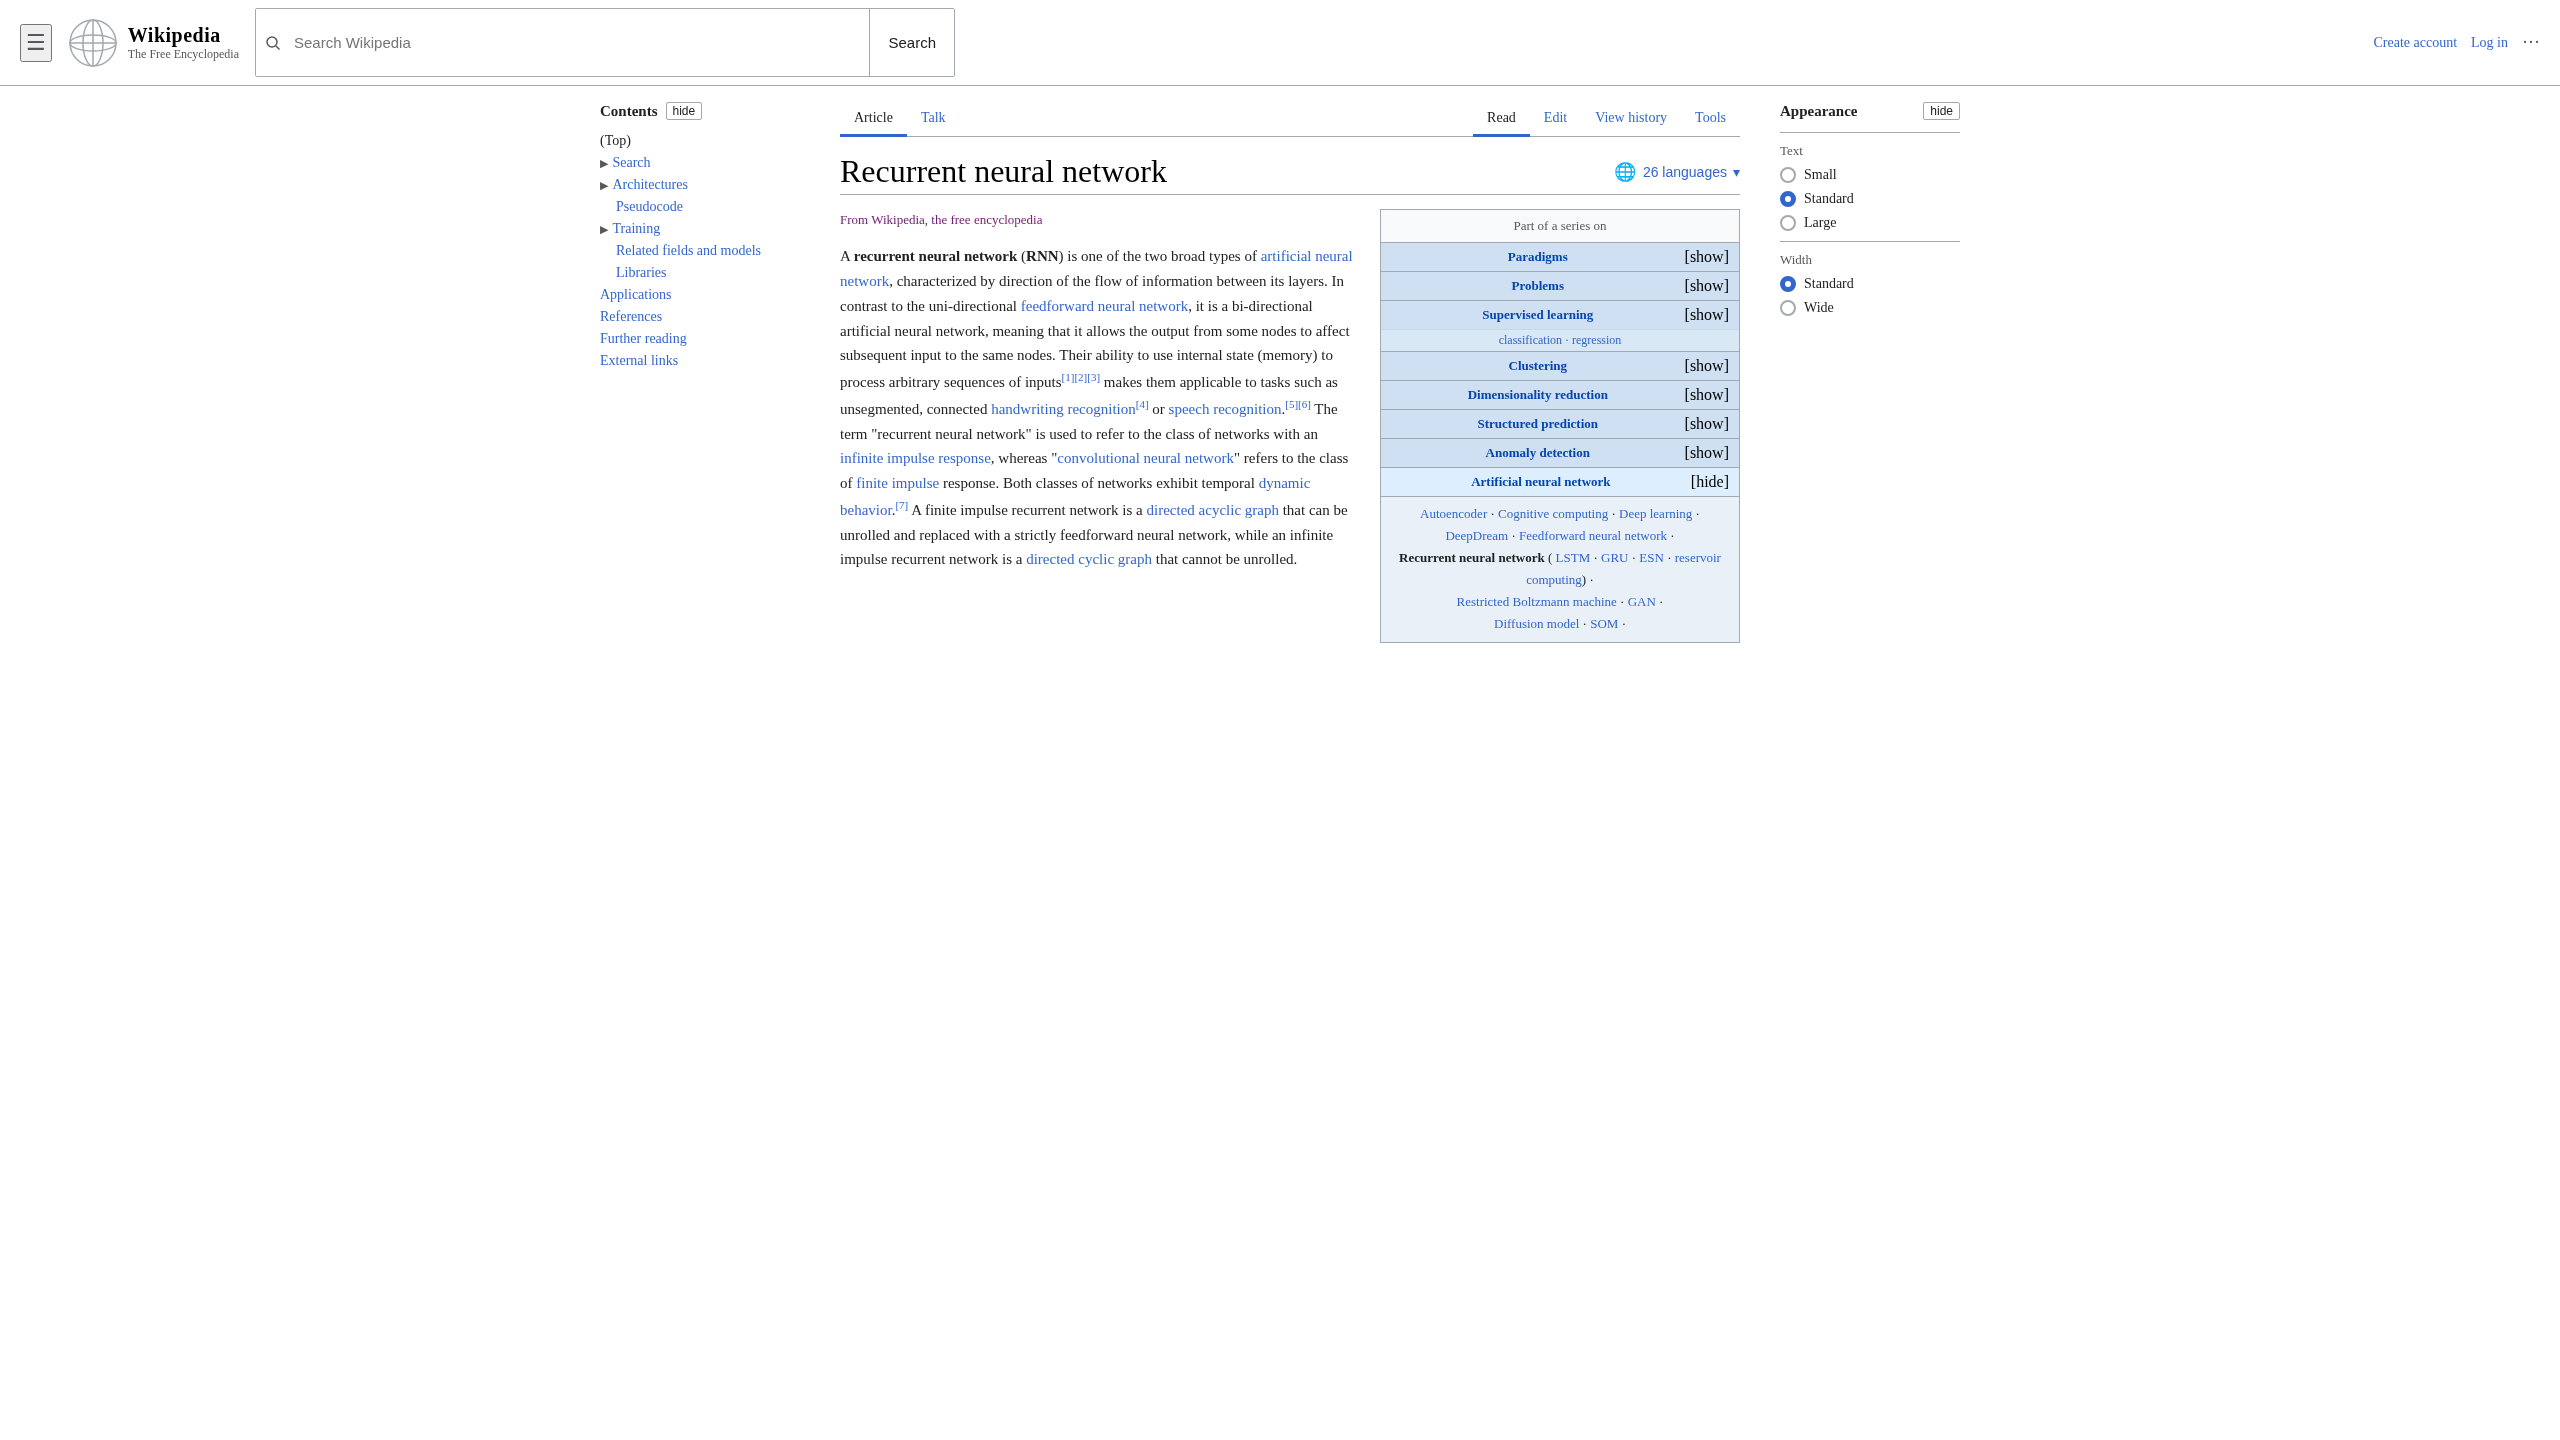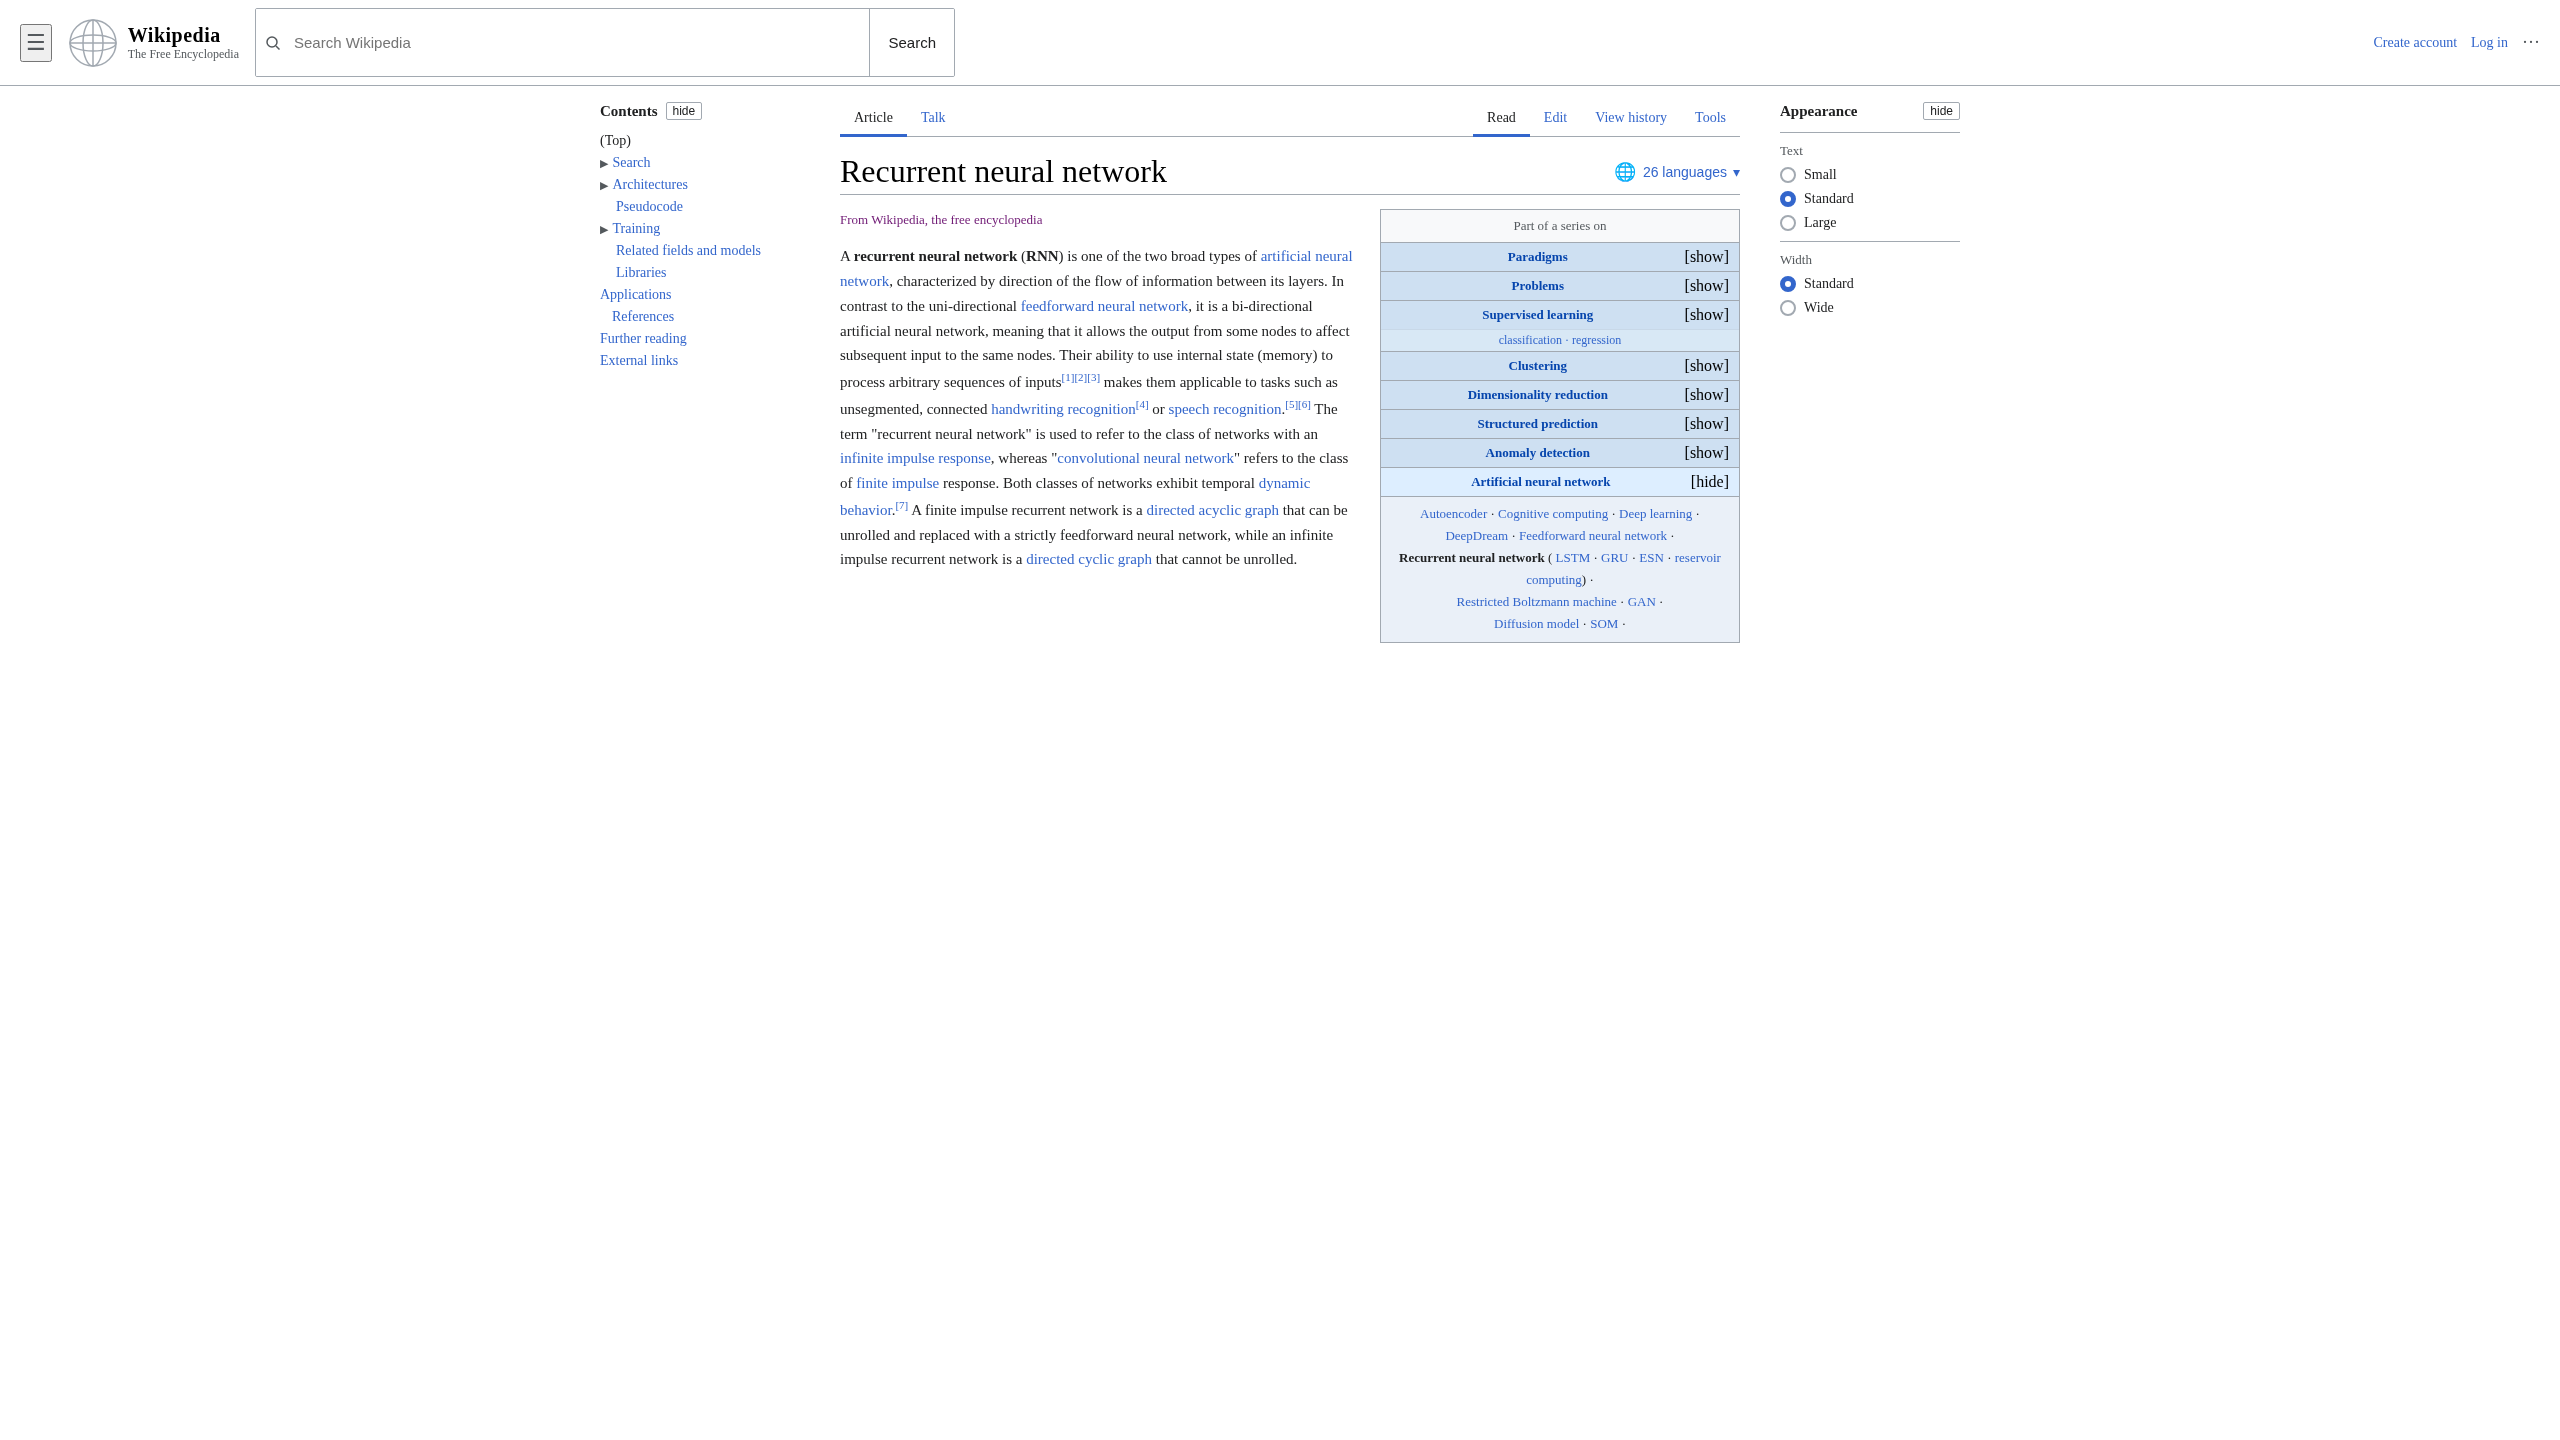--- a/index.html
+++ b/index.html
@@ -466,21 +466,21 @@
         <li class="toc-item" style="padding-left: 16px;"><a href="#">Pseudocode</a></li>
         <li class="toc-item" style="padding-left: 0px;">
           <div class="toc-expandable">
             <span class="toc-chevron">▶</span>
             <a href="#">Training</a>
           </div>
         </li>
         <li class="toc-item" style="padding-left: 16px;"><a href="#">Related fields and models</a></li>
         <li class="toc-item" style="padding-left: 16px;"><a href="#">Libraries</a></li>
         <li class="toc-item" style="padding-left: 0px;"><a href="#">Applications</a></li>
-        <li class="toc-item" style="padding-left: 0px; margin-left: 12px;"><a href="#">References</a></li>
+        <li class="toc-item" style="padding-left: 0px;"><a href="#">References</a></li>
         <li class="toc-item" style="padding-left: 0px;"><a href="#">Further reading</a></li>
         <li class="toc-item" style="padding-left: 0px;"><a href="#">External links</a></li>
       </ul>
   </nav>
 
   <main id="main-content">
 
     <div id="article-tabs">
       <div class="tab-left">
         <a class="tab-item active" href="#">Article</a>

